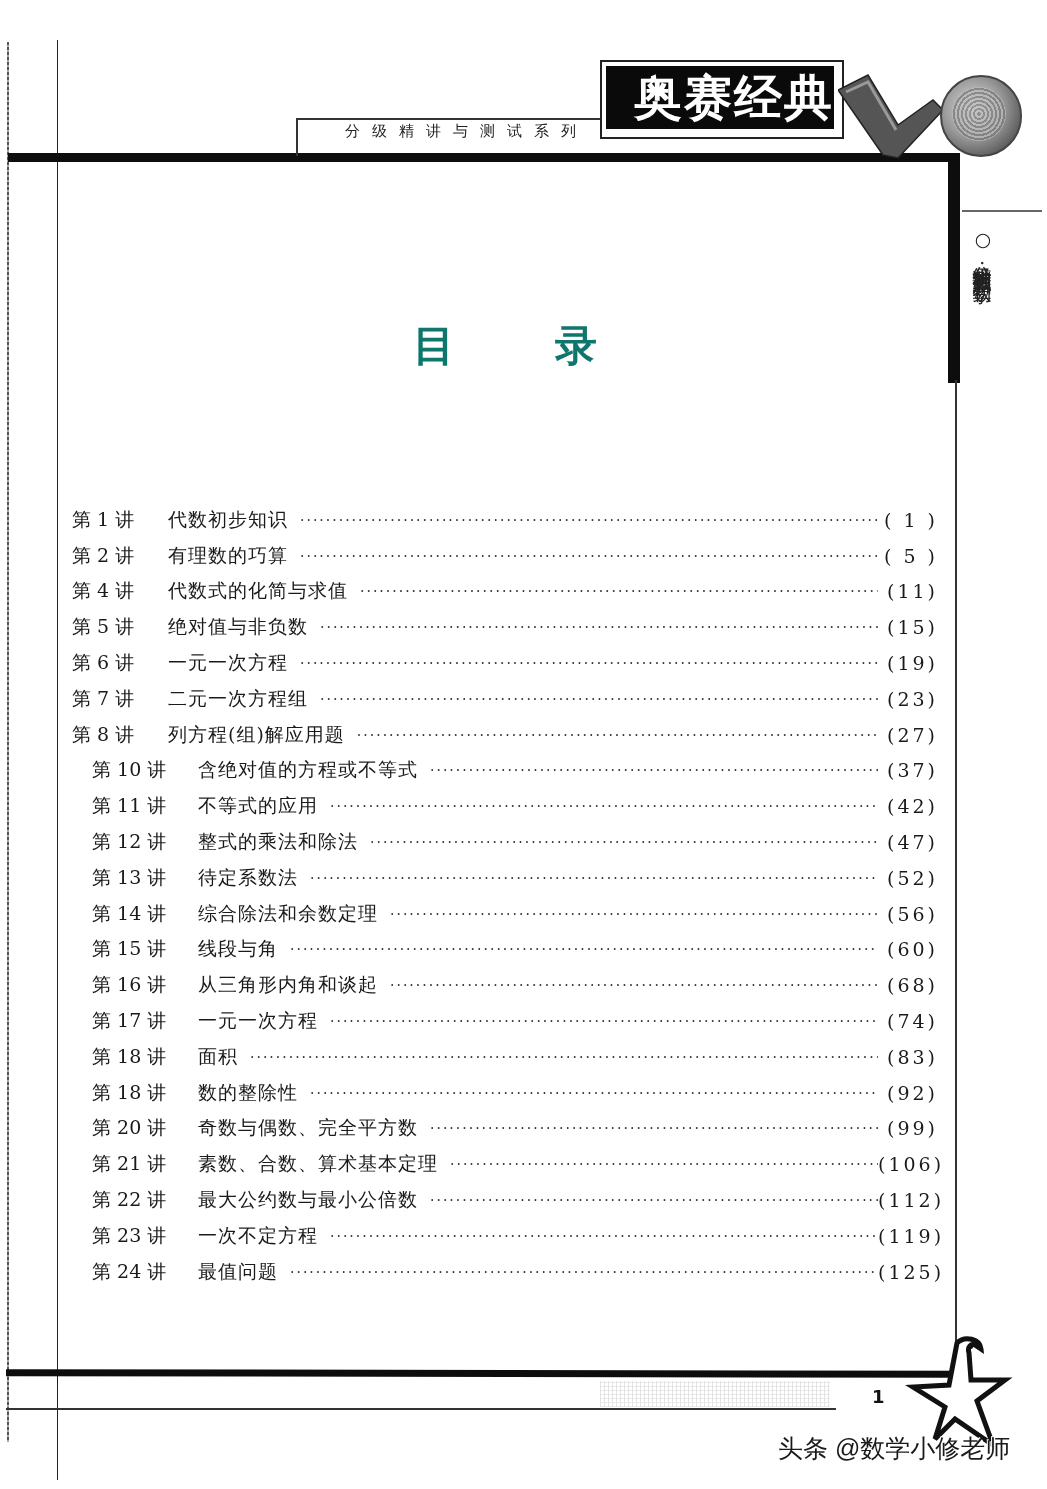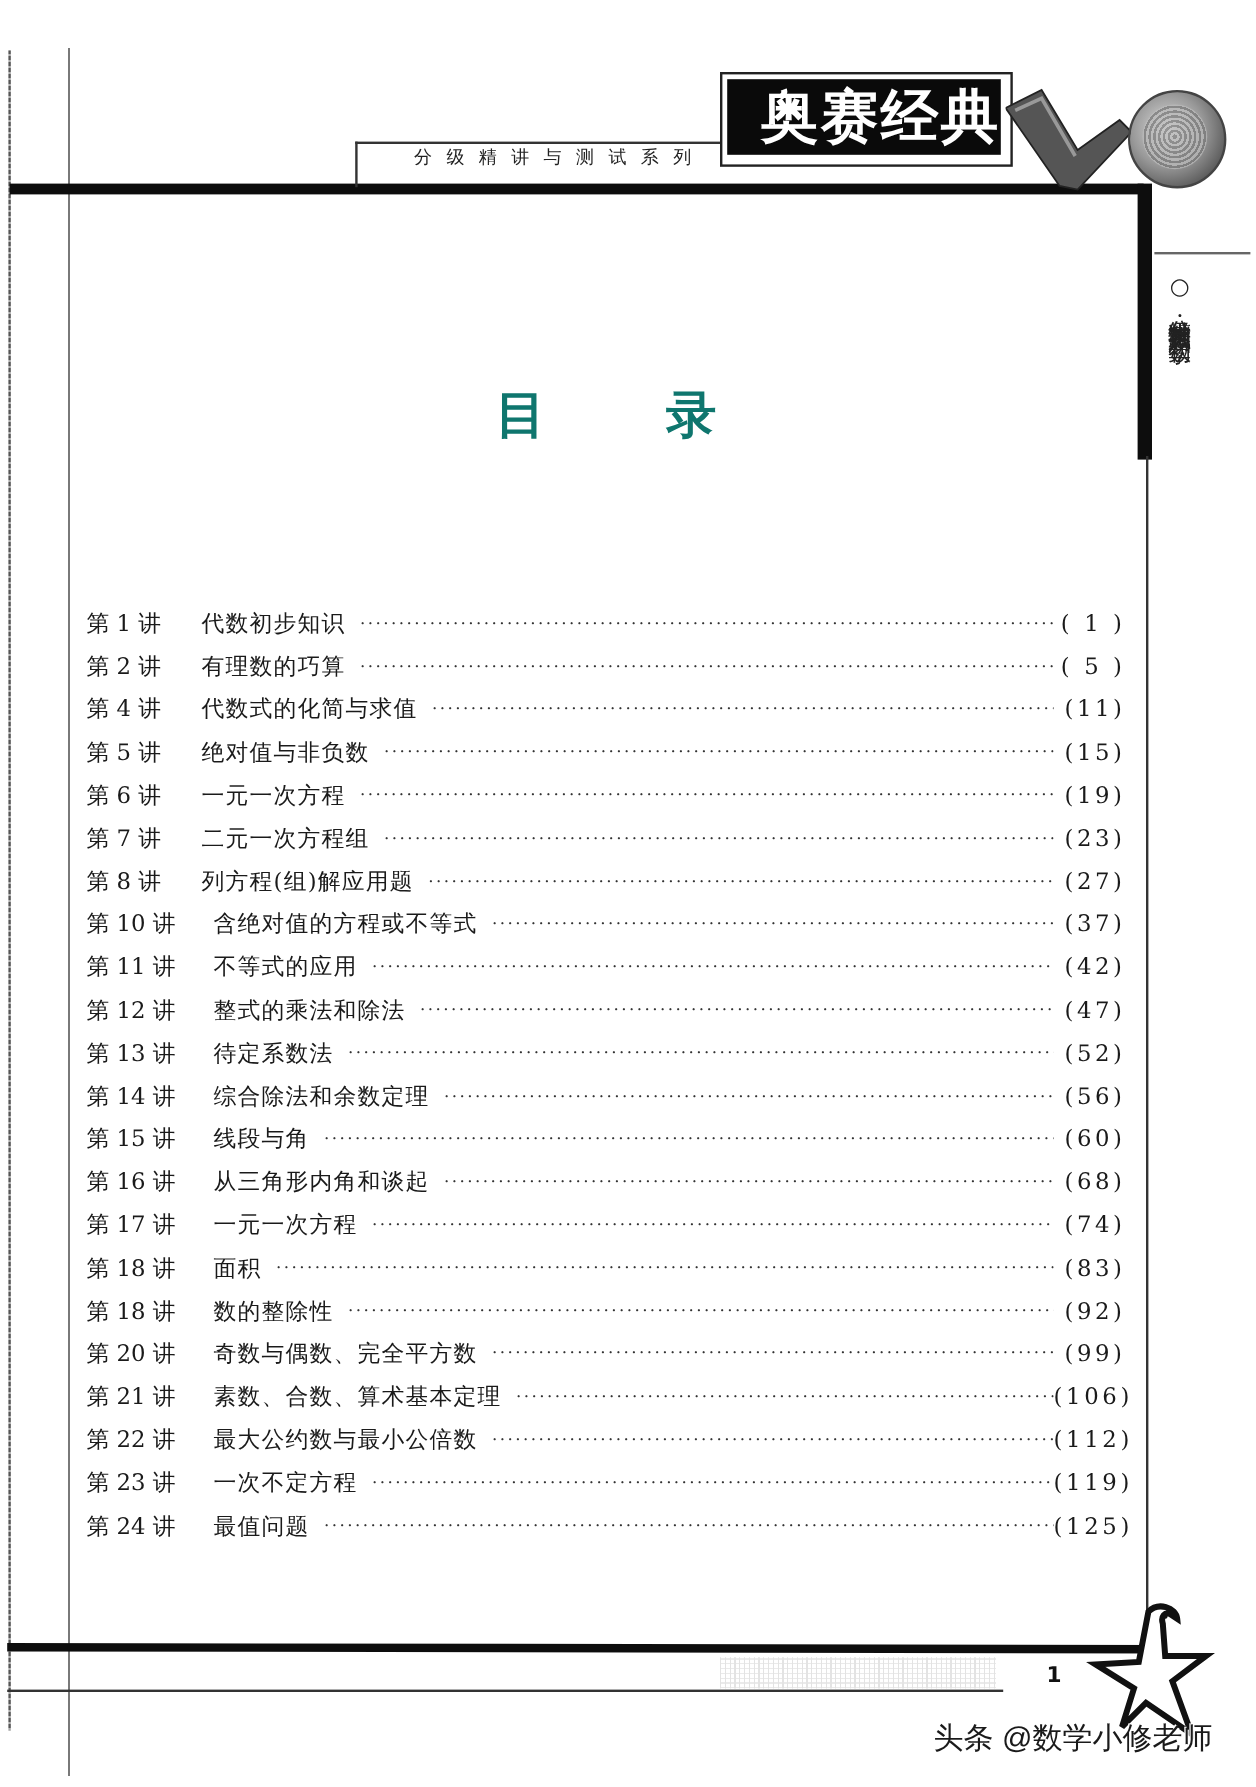--- a/index.html
+++ b/index.html
@@ -43,21 +43,21 @@
 
     
     .title { left: 413px; top: 318px; font-size: 42px; font-weight: bold; color: #0f766e; letter-spacing: 0; }
     .title span { display: inline-block; }
     .title .gap { width: 100px; }
 
     
     .toc { left: 72px; top: 502px; width: 866px; }
     .toc-row { height: 35.8px; display: flex; align-items: center; font-size: 19px; white-space: nowrap; }
     .toc-num { width: 96px; flex: none; }
-    .toc-num.wide { width: 106px; }
+    .toc-num.wide { width: 106px; margin-left: 20px; }
     .toc-title { flex: none; letter-spacing: 1px; padding-right: 12px; }
     .toc-leader { flex: 1; overflow: hidden; color: #333; letter-spacing: 2px; font-size: 14px; }
     .toc-leader::before { content: "································································································································"; }
     .toc-page { flex: none; width: 60px; text-align: right; letter-spacing: 3px; }
 
     
     .page-number { left: 872px; top: 1386px; font-family: "DejaVu Sans", sans-serif; font-weight: bold; font-size: 18px; color: #111; }
     .star { left: 905px; top: 1335px; width: 120px; height: 120px; }
     .watermark { left: 778px; top: 1432px; font-family: Liberation Sans, sans-serif; font-size: 25px; color: #1a1a1a;
       text-shadow: 1px 1px 0 #fff, -1px -1px 0 #fff; }

